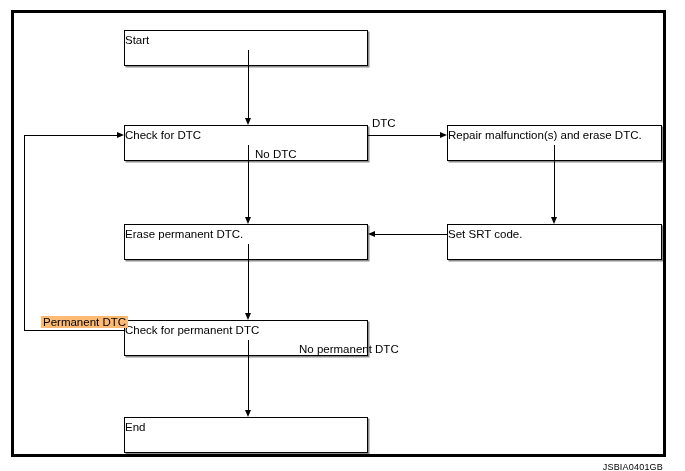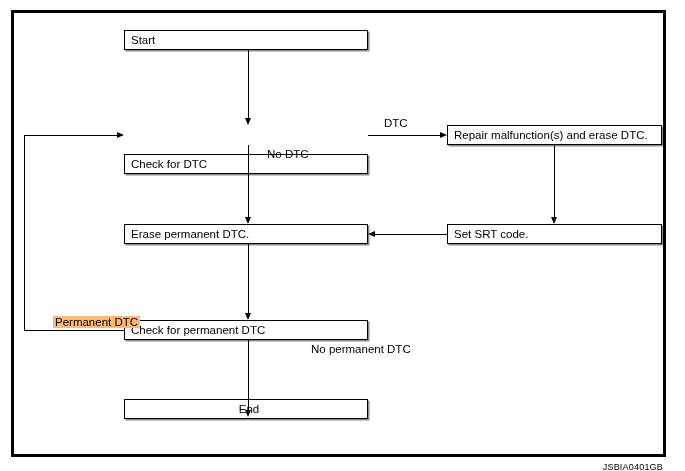--- a/index.html
+++ b/index.html
@@ -27,25 +27,24 @@
     height: 447px;
     border: 3px solid #000000;
     box-sizing: border-box;
   }
   
   .node {
     position: absolute;
     box-sizing: border-box;
     border: 1px solid #000000;
     background: #ffffff;
-    height: 20px;
+    height: 36px;
     line-height: 18px;
     font-size: 11.5px;
     color: #000000;
-    padding-left: 6px;
     white-space: nowrap;
     
     box-shadow: 1.5px 1.5px 0 rgba(0,0,0,0.45);
   }
   
   .vline {
     position: absolute;
     width: 1px;
     background: #000000;
   }
@@ -78,21 +77,20 @@
     border-top: 3.5px solid transparent;
     border-bottom: 3.5px solid transparent;
     border-right: 7px solid #000000;
   }
   
   .edge-label {
     position: absolute;
     font-size: 11.5px;
     color: #000000;
     white-space: nowrap;
-    margin-left: 12px;
   }
   
   #fig-code {
     position: absolute;
     right: 22px;
     bottom: -1px;
     font-size: 9px;
     letter-spacing: 0.2px;
     color: #000000;
     white-space: nowrap;
@@ -103,41 +101,41 @@
 <body>
 
 <div id="figure">
 
   <div id="frame"></div>
 
   <div class="node" style="left:124px; top:30px; width:244px;">
     <span>Start</span>
   </div>
 
-  <div class="node" style="left:124px; top:125px; width:244px;margin-top:29px;">
+  <div class="node" style="left:124px; top:125px; width:244px;">
     <span>Check for DTC</span>
   </div>
 
   <div class="node" style="left:124px; top:224px; width:244px;">
     <span>Erase permanent DTC.</span>
   </div>
 
   <div class="node" style="left:447px; top:125px; width:215px;">
     <span>Repair malfunction(s) and erase DTC.</span>
   </div>
 
   <div class="node" style="left:124px; top:320px; width:244px;">
     <span>Check for permanent DTC</span>
   </div>
 
   <div class="node" style="left:447px; top:224px; width:215px;">
     <span>Set SRT code.</span>
   </div>
 
-  <div class="node" style="left:124px; top:399px; width:244px;text-align:center;">
+  <div class="node" style="left:124px; top:417px; width:244px;">
     <span>End</span>
   </div>
 
   <div class="vline" style="left:248px; top:50px; height:68px;"></div>
   <div class="arrow-down" style="left:244.5px; top:118px;"></div>
 
   <div class="vline" style="left:248px; top:145px; height:72px;"></div>
   <div class="arrow-down" style="left:244.5px; top:217px;"></div>
   <div class="edge-label" style="left:255px; top:148px;">No DTC</div>
 

